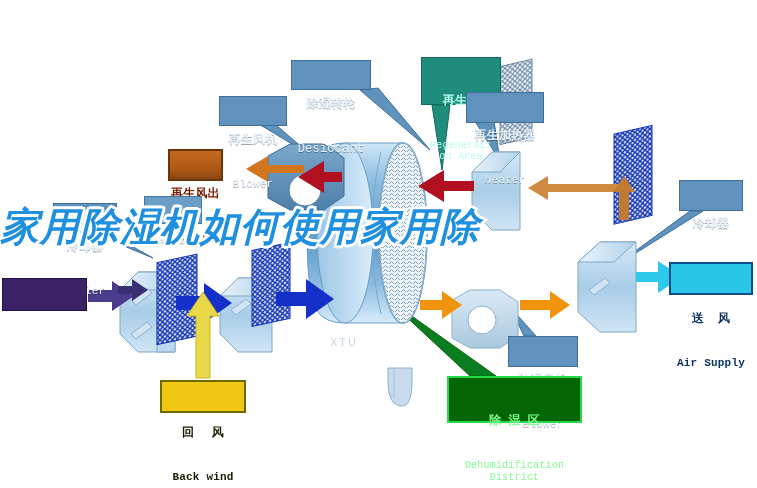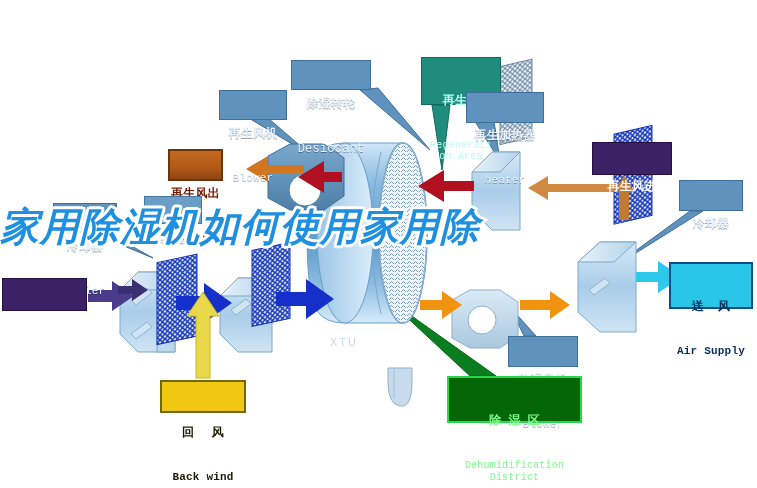--- a/index.html
+++ b/index.html
@@ -215,40 +215,36 @@
     </g>
   </svg>
 
   <div class="wm" style="left:330px;top:336px;">XTU</div>
 
   <div class="label lbl-blue" style="left:291px;top:60px;width:80px;height:30px;padding-top:2px;">
     <span class="cn" style="font-size:12px;">除湿转轮</span>
     <span class="en" style="font-size:12px;">Desiccant</span>
   </div>
 
-  <div class="label lbl-blue" style="left:219px;top:90px;width:68px;height:30px;padding-top:2px;">
+  <div class="label lbl-blue" style="left:219px;top:96px;width:68px;height:30px;padding-top:2px;">
     <span class="cn" style="font-size:12px;">再生风机</span>
     <span class="en" style="font-size:11px;">Blower</span>
   </div>
 
   <div class="label lbl-teal" style="left:421px;top:57px;width:80px;height:48px;padding-top:2px;">
     <span class="cn" style="font-size:12px;">再生区</span>
     <span class="en" style="font-size:10px;line-height:1.15;">Regenerati
 on Area</span>
   </div>
 
   <div class="label lbl-blue" style="left:466px;top:92px;width:78px;height:31px;padding-top:2px;">
     <span class="cn" style="font-size:12px;">再生加热器</span>
     <span class="en" style="font-size:11px;">heater</span>
   </div>
 
-  <div class="label lbl-purple" style="left:592px;top:142px;width:80px;height:33px;padding-top:3px;">
-    <span class="cn" style="font-size:12px;">再生风进</span>
-    <span class="en" style="font-size:11px;">Fresh Air</span>
-  </div>
 
   <div class="label lbl-blue" style="left:679px;top:180px;width:64px;height:31px;padding-top:2px;">
     <span class="cn" style="font-size:12px;">冷却器</span>
     <span class="en" style="font-size:11px;">Cooler</span>
   </div>
 
   <div class="label lbl-exh" style="left:168px;top:149px;width:55px;height:32px;padding-top:2px;">
     <span class="cn" style="font-size:12px;">再生风出</span>
     <span class="en" style="font-size:11px;font-weight:bold;">Exhaust</span>
   </div>
@@ -276,21 +272,21 @@
     <span class="cn" style="font-size:12px;">除湿风机</span>
     <span class="en" style="font-size:11px;">Blower</span>
   </div>
 
   <div class="label lbl-green" style="left:447px;top:376px;width:135px;height:47px;padding-top:2px;">
     <span class="cn" style="font-size:12px;">除  湿  区</span>
     <span class="en" style="font-size:10px;line-height:1.2;">Dehumidification
 District</span>
   </div>
 
-  <div class="label lbl-cyan" style="left:669px;top:262px;width:84px;height:47px;padding-top:2px;">
+  <div class="label lbl-cyan" style="left:669px;top:262px;width:84px;height:33px;padding-top:14px;">
     <span class="cn" style="font-size:12px;">送    风</span>
     <span class="en" style="font-size:11px;font-weight:bold;">Air Supply</span>
   </div>
 
   <div id="title">
     <span class="ln">家用除湿机如何使用家用除</span>
   </div>
 
 </div>
 

